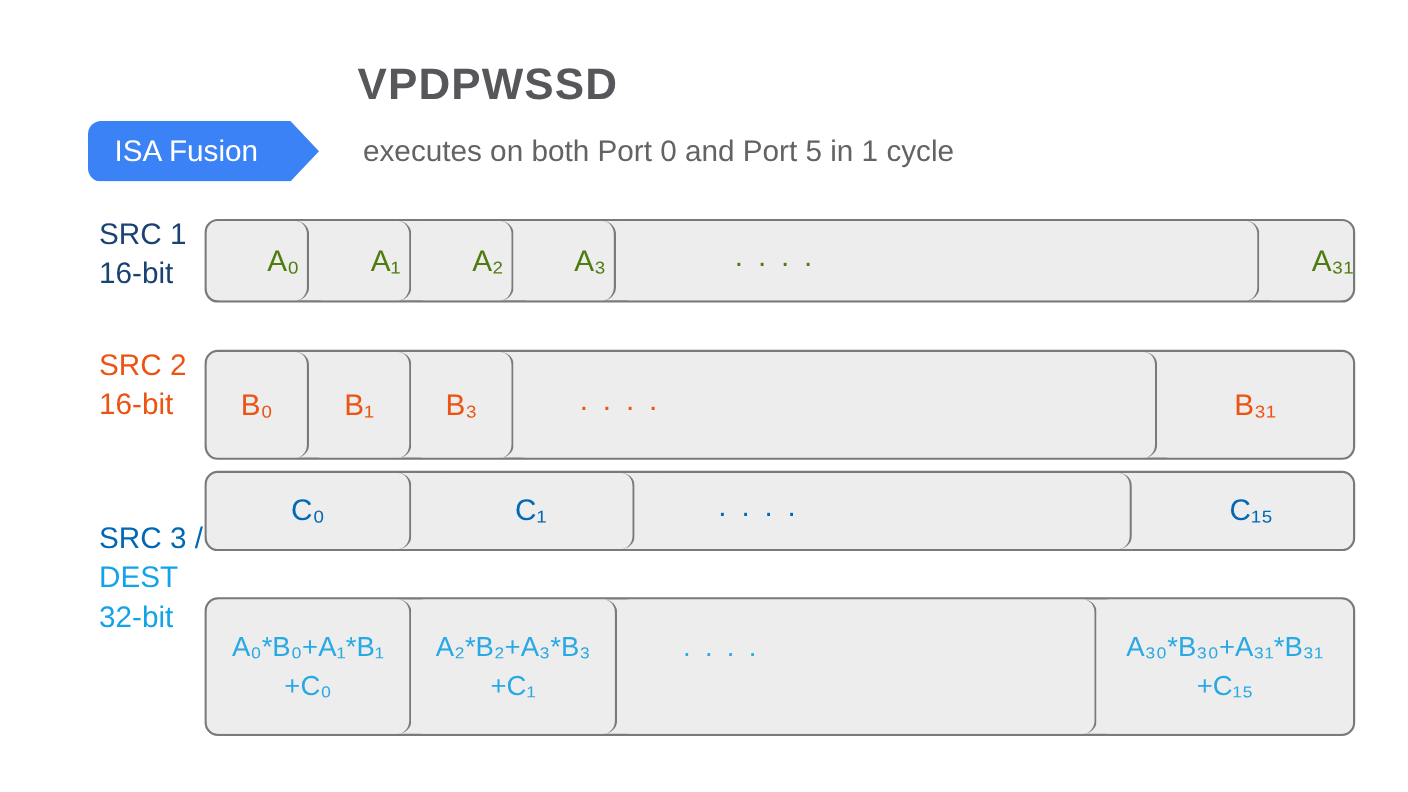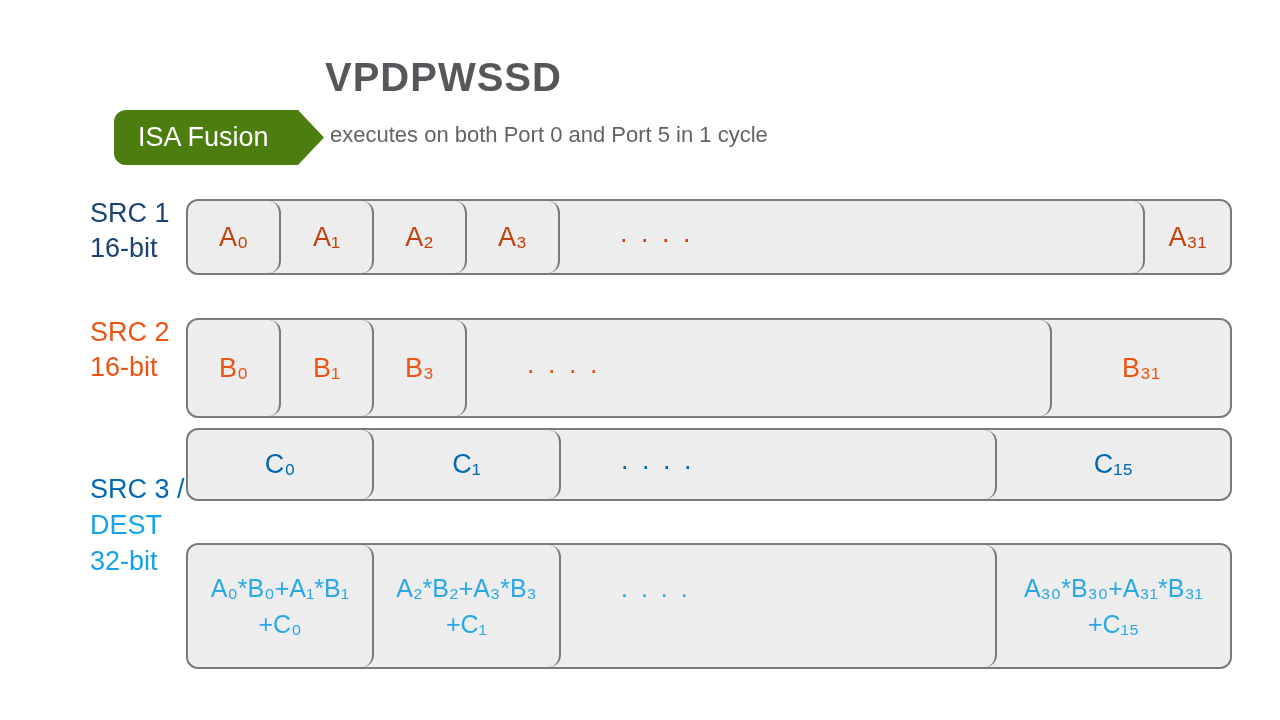--- a/index.html
+++ b/index.html
@@ -19,30 +19,30 @@
     top: 55px;
     font-size: 40px;
     font-weight: 700;
     letter-spacing: 1px;
     color: #57575b;
   }
   .subtitle {
     position: absolute;
     left: 330px;
     top: 122px;
-    font-size: 22px;
+    font-size: 27px;
     color: #636366;
   }
   .badge {
     position: absolute;
-    left: 114px;
+    left: 80px;
     top: 110px;
     width: 210px;
     height: 55px;
-    background: #4d7c0f;
+    background: #3b82f6;
     clip-path: polygon(0 0, calc(100% - 26px) 0, 100% 50%, calc(100% - 26px) 100%, 0 100%);
     color: #ffffff;
     font-size: 27px;
     line-height: 55px;
     padding-left: 24px;
   }
   
   .row-label {
     position: absolute;
     left: 42px;
@@ -60,34 +60,34 @@
   .reg-row {
     position: absolute;
     left: 186px;
     width: 1046px;
     display: flex;
     border: 2px solid #7a7a7a;
     background: #ededed;
   }
   .row-src1 { top: 199px; height: 76px; }
   .row-src2 { top: 318px; height: 100px; }
-  .row-src3 { top: 428px; height: 73px; }
+  .row-src3 { top: 428px; height: 73px; gap: 16px; }
   .row-dest { top: 543px; height: 126px; }
   .cell {
     display: flex;
     flex-direction: column;
     align-items: center;
     justify-content: center;
     border-right: 2px solid #7a7a7a;
     background: #ededed;
     font-size: 27px;
     overflow: hidden;
   }
   .cell:last-child { border-right: none; flex: 1 1 auto; }
-  .row-src1 .cell, .row-src1 .dots-cell { color: #c2410c; }
+  .row-src1 .cell, .row-src1 .dots-cell { color: #4d7c0f; padding-left: 48px; }
   .row-src2 .cell, .row-src2 .dots-cell { color: #eb5413; }
   .row-src3 .cell, .row-src3 .dots-cell { color: #0068b5; }
   .row-dest .cell, .row-dest .dots-cell { color: #29a9e4; }
   .w93  { flex: 0 0 93px; }
   .w585 { flex: 0 0 585px; }
   .w186 { flex: 0 0 186px; }
   .w187 { flex: 0 0 187px; }
   .w436 { flex: 0 0 436px; }
   .dots-cell { align-items: flex-start; justify-content: center; }
   .dots-cell .dots-text {

